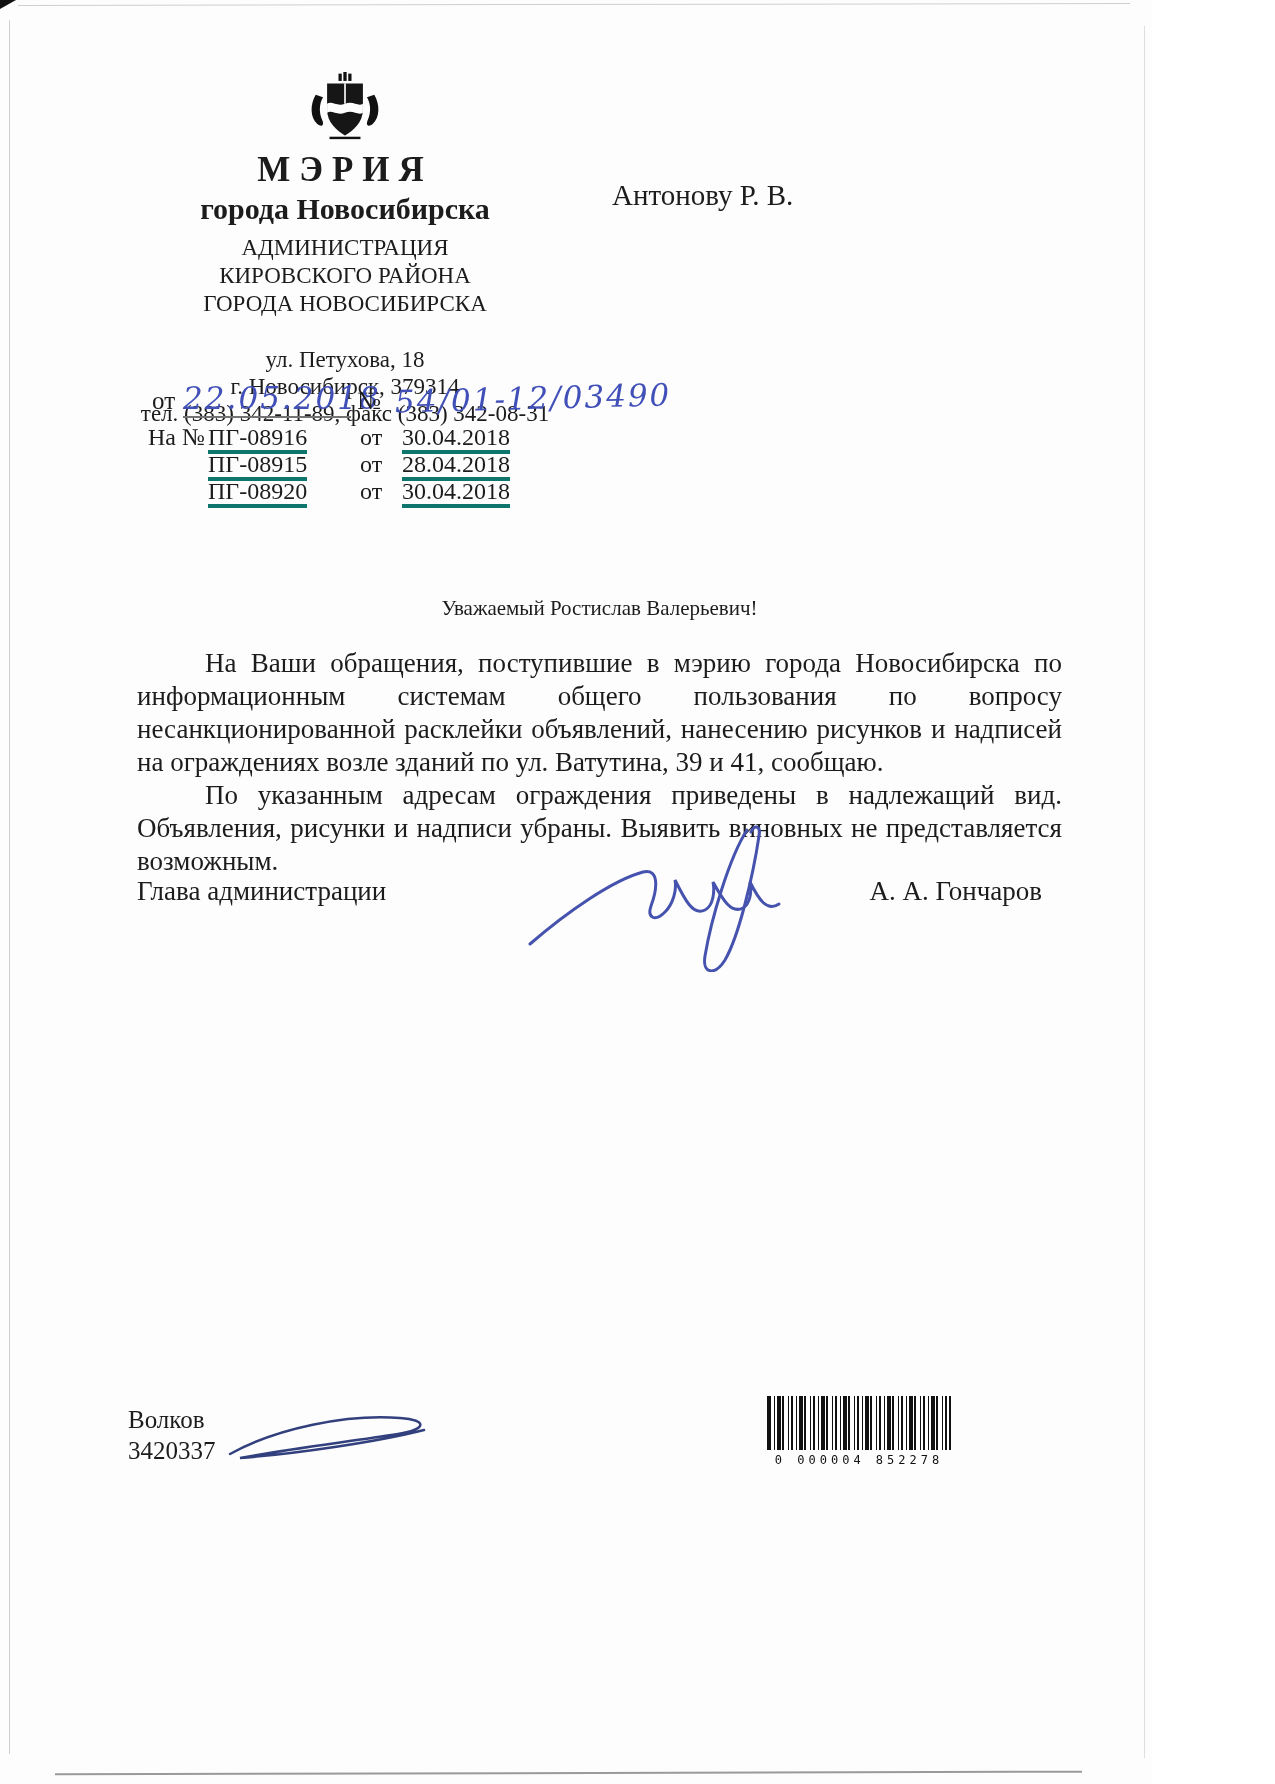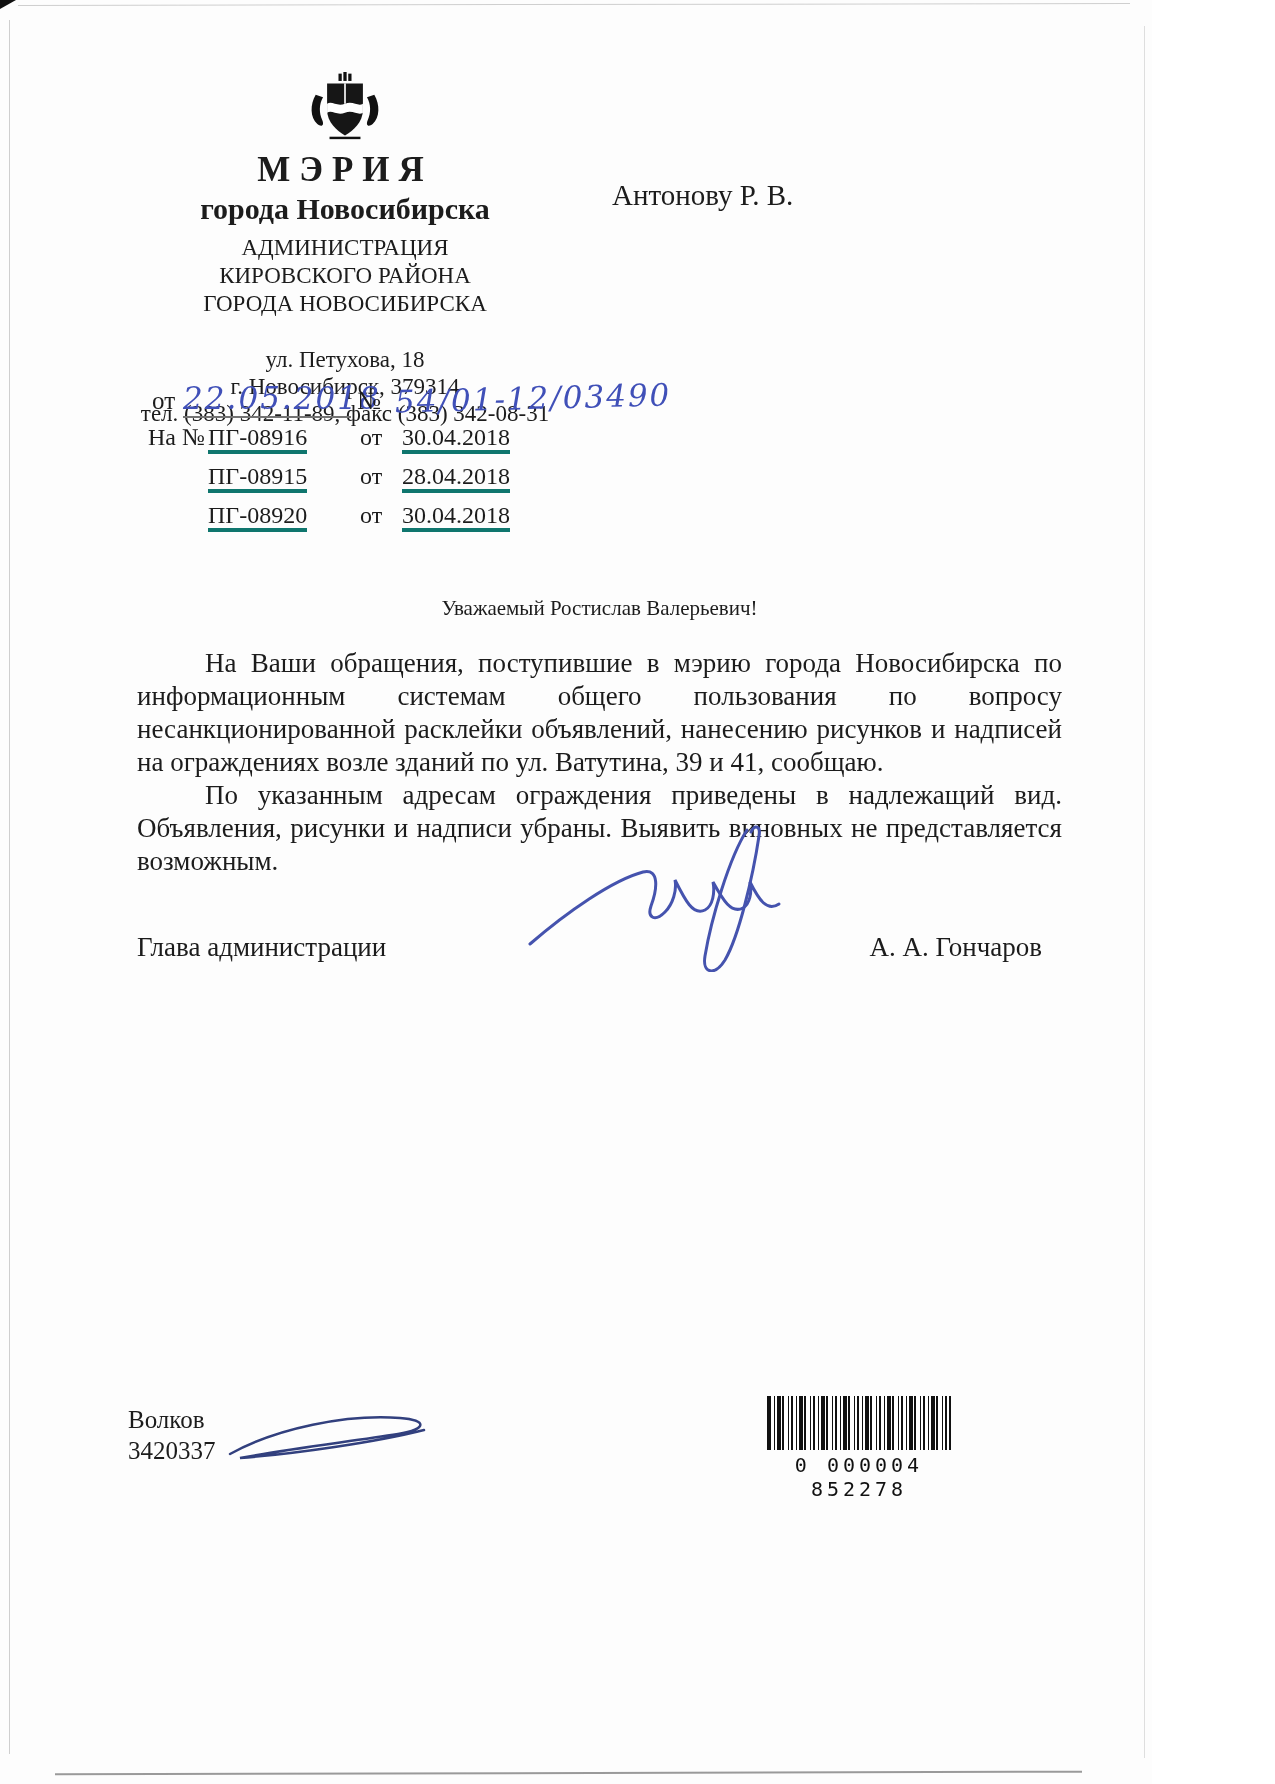--- a/index.html
+++ b/index.html
@@ -44,56 +44,56 @@
     font-family:"DejaVu Serif", serif; font-style:italic;
     color:#4050b8; font-size:31px; letter-spacing:2px;
   }
   .hand-number { display:inline-block; margin-left:14px; transform:rotate(-1.5deg); }
   .no-label { margin-left:6px; }
 
   
   .refs {
     position:absolute; left:148px; top:424px;
     display:grid; grid-template-columns:60px 152px 42px 152px;
-    font-size:24px; row-gap:12px;
+    font-size:24px; row-gap:0;
   }
   .refs div { line-height:27px; }
   .u { border-bottom:4px solid #0f766e; padding-bottom:0px; }
 
   
   .body-block { position:absolute; left:137px; top:596px; width:925px; }
   .salutation { text-align:center; font-size:21px; margin:0 0 26px 0; }
   .body-block p {
     margin:0; font-size:27px; line-height:33px; text-align:justify; text-indent:68px;
   }
   .body-block p + p { margin-top:0; }
 
   
   .sig-row {
-    position:absolute; left:137px; top:932px; width:905px;
+    position:absolute; left:137px; top:876px; width:905px;
     display:flex; justify-content:space-between; font-size:27px;
   }
   .sig-svg { position:absolute; left:515px; top:822px; width:270px; height:150px; }
 
   
   .executor { position:absolute; left:128px; top:1404px; font-size:25px; line-height:31px; }
   .exec-sig { position:absolute; left:222px; top:1406px; width:230px; height:70px; }
 
   .barcode-block { position:absolute; left:765px; top:1396px; width:188px; text-align:center; }
   .barcode-bars {
     height:54px; width:180px; margin:0 auto;
     background:repeating-linear-gradient(90deg,
       #111 0 2px,  #fff 2px 5px,
       #111 5px 6px, #fff 6px 8px,
       #111 8px 12px, #fff 12px 13px,
       #111 13px 15px, #fff 15px 19px,
       #111 19px 20px, #fff 20px 22px);
     border-left:2px solid #111; border-right:2px solid #111;
   }
-  .barcode-number { font-family:"DejaVu Sans Mono", monospace; font-size:20px; letter-spacing:4px; margin-top:3px; color:#111; }
+  .barcode-number { font-family:"DejaVu Sans Mono", monospace; font-size:12px; letter-spacing:4px; margin-top:3px; color:#111; }
 </style>
 </head>
 <body>
 
 <div class="page">
 
   <div class="edge top"></div>
   <div class="edge left"></div>
   <div class="edge right"></div>
   <div class="edge bottom"></div>

